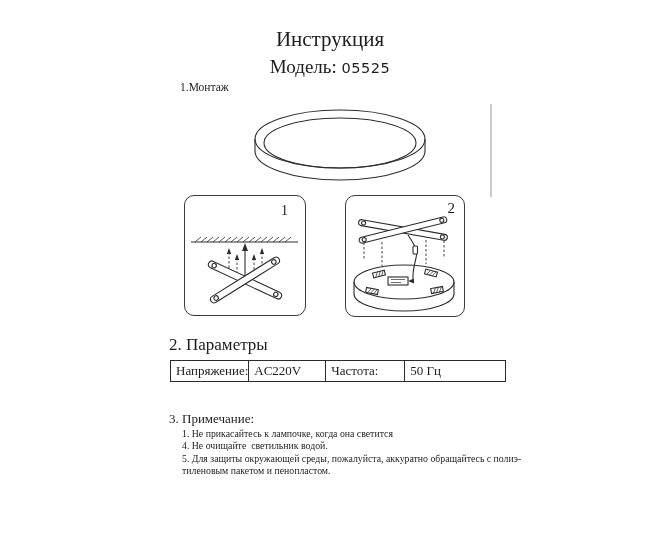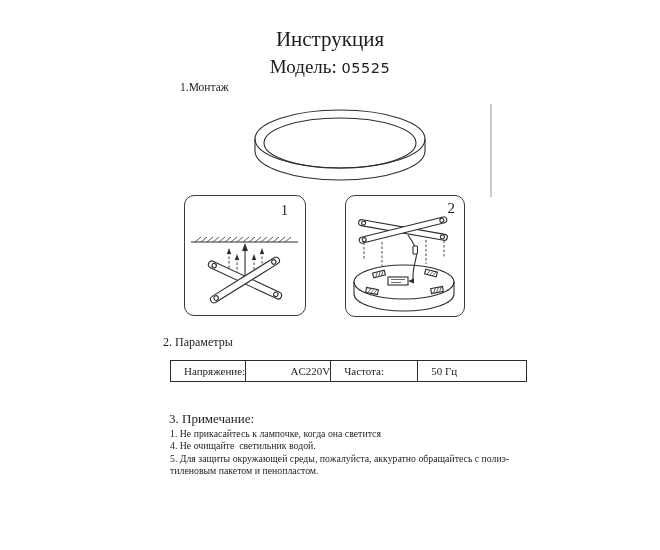--- a/index.html
+++ b/index.html
@@ -6,43 +6,43 @@
   .page{
     position:relative;width:644px;height:550px;background:#ffffff;
     font-family:"Liberation Serif", serif;color:#1d1d1d;overflow:hidden;
   }
   .title-block{position:absolute;top:27px;left:0;width:660px;text-align:center;}
   .doc-title{font-size:21px;line-height:1.2;}
   .model-line{font-size:19px;line-height:1.2;margin-top:4px;}
   .model-number{font-size:14.5px;font-family:"DejaVu Sans", sans-serif;letter-spacing:.5px;}
   .sec-heading{position:absolute;}
   .h-montage{left:180px;top:81px;font-size:11.5px;}
-  .h-params{left:163px;top:335px;font-size:12px;}
+  .h-params{left:169px;top:335px;font-size:17px;}
   .h-notes{left:169px;top:411px;font-size:13px;}
   .lamp-svg{position:absolute;left:250px;top:101px;}
   .figbox{
     position:absolute;box-sizing:border-box;border:1.5px solid #3a3a3a;border-radius:10px;
     background:#fff;
   }
   .fig1{left:184px;top:195px;width:122px;height:121px;}
   .fig2{left:345px;top:195px;width:120px;height:122px;}
   .fignum{position:absolute;font-size:14px;}
   .fig1 .fignum{top:7px;right:17px;}
   .fig2 .fignum{top:4px;right:9px;font-size:15px;}
   .vline{position:absolute;left:490px;top:104px;width:2px;height:93px;background:#cbcbcb;}
   table.params{
     position:absolute;left:170px;top:360px;border-collapse:collapse;
     border:1.5px solid #2b2b2b;table-layout:fixed;
   }
   table.params td{
-    border:1px solid #2b2b2b;height:20px;padding:0 0 0 13px;
-    font-size:11px;vertical-align:middle;overflow:hidden;
+    border:1px solid #2b2b2b;height:20px;padding:0 0 0 5px;
+    font-size:13px;vertical-align:middle;overflow:hidden;
   }
-  .c1{width:61px;} .c2{width:71px;text-align:right;} .c3{width:73px;} .c4{width:95px;}
-  .notes{position:absolute;left:170px;top:428px;}
+  .c1{width:61px;} .c2{width:71px;} .c3{width:73px;} .c4{width:95px;}
+  .notes{position:absolute;left:182px;top:428px;}
   .note{font-size:9.8px;line-height:12.45px;white-space:pre;}
   svg .ln{stroke:#2d2d2d;stroke-width:1.1;fill:none;}
   svg .fw{stroke:#2d2d2d;stroke-width:1.1;fill:#ffffff;}
   svg .fb{fill:#2d2d2d;stroke:none;}
   svg .dash{stroke:#2d2d2d;stroke-width:0.9;fill:none;stroke-dasharray:2.5 2;}
 </style>
 </head>
 <body>
 
 <div class="page">

